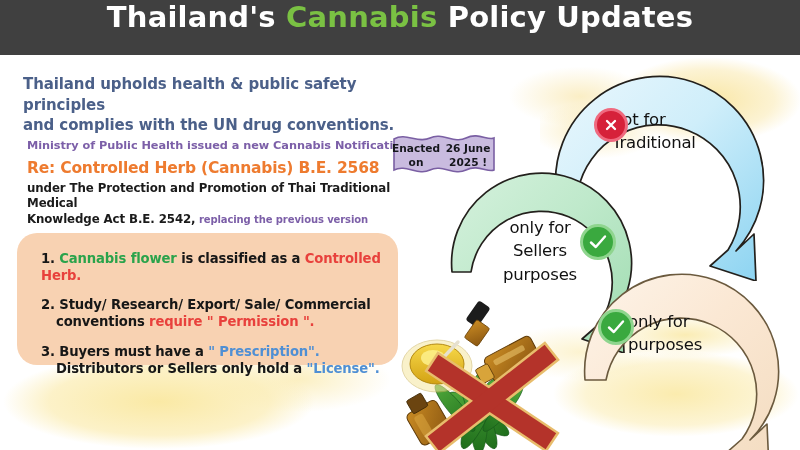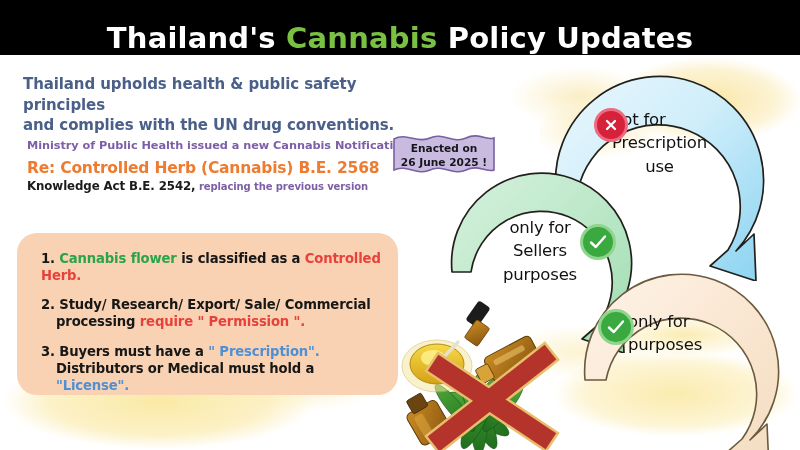--- a/index.html
+++ b/index.html
@@ -62,23 +62,23 @@
     height: 70px;
     background: radial-gradient(ellipse 110px 28px at 50% 50%, rgba(249,230,155,0.75) 0%, rgba(255,255,255,0) 80%);
   }
 
   
   #header-bar {
     position: absolute;
     top: 0; left: 0;
     width: 800px;
     height: 55px;
-    background: #000000;
+    background: #404040;
     display: flex;
-    align-items: flex-end;
+    align-items: flex-start;
     justify-content: center;
   }
   #header-title {
     font-family: "DejaVu Sans", sans-serif;
     font-size: 29px;
     font-weight: bold;
     color: #ffffff;
     letter-spacing: 0.2px;
     white-space: nowrap;
   }
@@ -138,39 +138,39 @@
     left: 392px;
     top: 131px;
     width: 104px;
     height: 47px;
   }
   #enacted-badge svg { position: absolute; inset: 0; }
   #enacted-text {
     position: absolute;
     inset: 0;
     display: flex;
-    flex-direction: column;
+    flex-direction: row;
     align-items: center;
     justify-content: center;
     font-size: 10.6px;
     font-weight: bold;
     color: #15161c;
     line-height: 1.35;
     text-align: center;
     z-index: 2;
     padding-top: 1px;
   }
 
   
   #rules-box {
     position: absolute;
     left: 17px;
     top: 233px;
     width: 381px;
-    height: 162px;
+    height: 132px;
     background: #f8d2b2;
     border-radius: 20px;
   }
   #rules-list {
     position: absolute;
     left: 24px;
     top: 17px;
     width: 350px;
     font-size: 13.2px;
     font-weight: bold;
@@ -262,20 +262,21 @@
   </div>
 
   <div id="subtitle">
     <div>Thailand upholds health &amp; public safety principles</div>
     <div>and complies with the UN drug conventions.</div>
   </div>
 
   <div id="notice-block">
     <div class="notice-l1">Ministry of Public Health issued a new Cannabis Notification</div>
     <div class="notice-l2">Re: Controlled Herb (Cannabis) B.E. 2568</div>
+    <div class="notice-l3">under The Protection and Promotion of Thai Traditional Medical</div>
     <div class="notice-l4"><span>Knowledge Act B.E. 2542,</span><span class="soft"> replacing the previous version</span></div>
   </div>
 
   <div id="enacted-badge">
     <svg viewBox="0 0 104 47" preserveAspectRatio="none">
       <path d="M2,8 C14,1 26,13 38,7 C50,1 62,13 74,7 C86,1 96,10 102,7 L102,39 C96,42 86,33 74,39 C62,45 50,33 38,39 C26,45 14,33 2,39 Z" fill="#c9bbdf" stroke="#7a5fa3" stroke-width="1.6"></path>
     </svg>
     <div id="enacted-text">
       <span>Enacted on</span>
       <span>26 June 2025 !</span>
@@ -284,26 +285,26 @@
 
   <div id="rules-box">
     <div id="rules-list">
 
       <div class="rule">
         <span>1.</span><span class="g"> Cannabis flower</span><span> is classified as a </span><span class="r">Controlled Herb.</span>
       </div>
 
       <div class="rule">
         <span>2.</span><span> Study/ Research/ Export/ Sale/ Commercial</span>
-        <span class="ind"><span>processing </span><span class="r">require " Permission ".</span></span>
+        <span class="ind"><span>conventions </span><span class="r">require " Permission ".</span></span>
       </div>
 
       <div class="rule">
         <span>3.</span><span> Buyers must have a </span><span class="b">" Prescription".</span>
-        <span class="ind"><span>Distributors or Medical must hold a </span><span class="b">"License".</span></span>
+        <span class="ind"><span>Distributors or Sellers only hold a </span><span class="b">"License".</span></span>
       </div>
 
     </div>
   </div>
 
   <div class="arrow-wrap" id="arrow-recreational">
     <svg viewBox="0 0 248 215">
       <defs>
         <linearGradient id="gradBlue" x1="0" y1="0" x2="1" y2="1">
           <stop offset="0%" stop-color="#eaf7fd"></stop>
@@ -345,22 +346,21 @@
       </defs>
       <path d="M15,112
                A97,97 0 1 1 180,172
                L197,156 L199,200 L155,186 L172,171
                A76,76 0 1 0 36,112 Z" fill="url(#gradPeach)" stroke="#6b5a3e" stroke-width="1.6" stroke-linejoin="round"></path>
     </svg>
   </div>
 
   <div class="label" id="label-recreational">
     <div>not for</div>
-    <div>Prescription</div>
-    <div style="text-align:center">use</div>
+    <div>Traditional</div>
   </div>
 
   <div class="label" id="label-medical">
     <div>only for</div>
     <div>Sellers</div>
     <div>purposes</div>
   </div>
 
   <div class="label" id="label-research">
     <div>only for</div>

